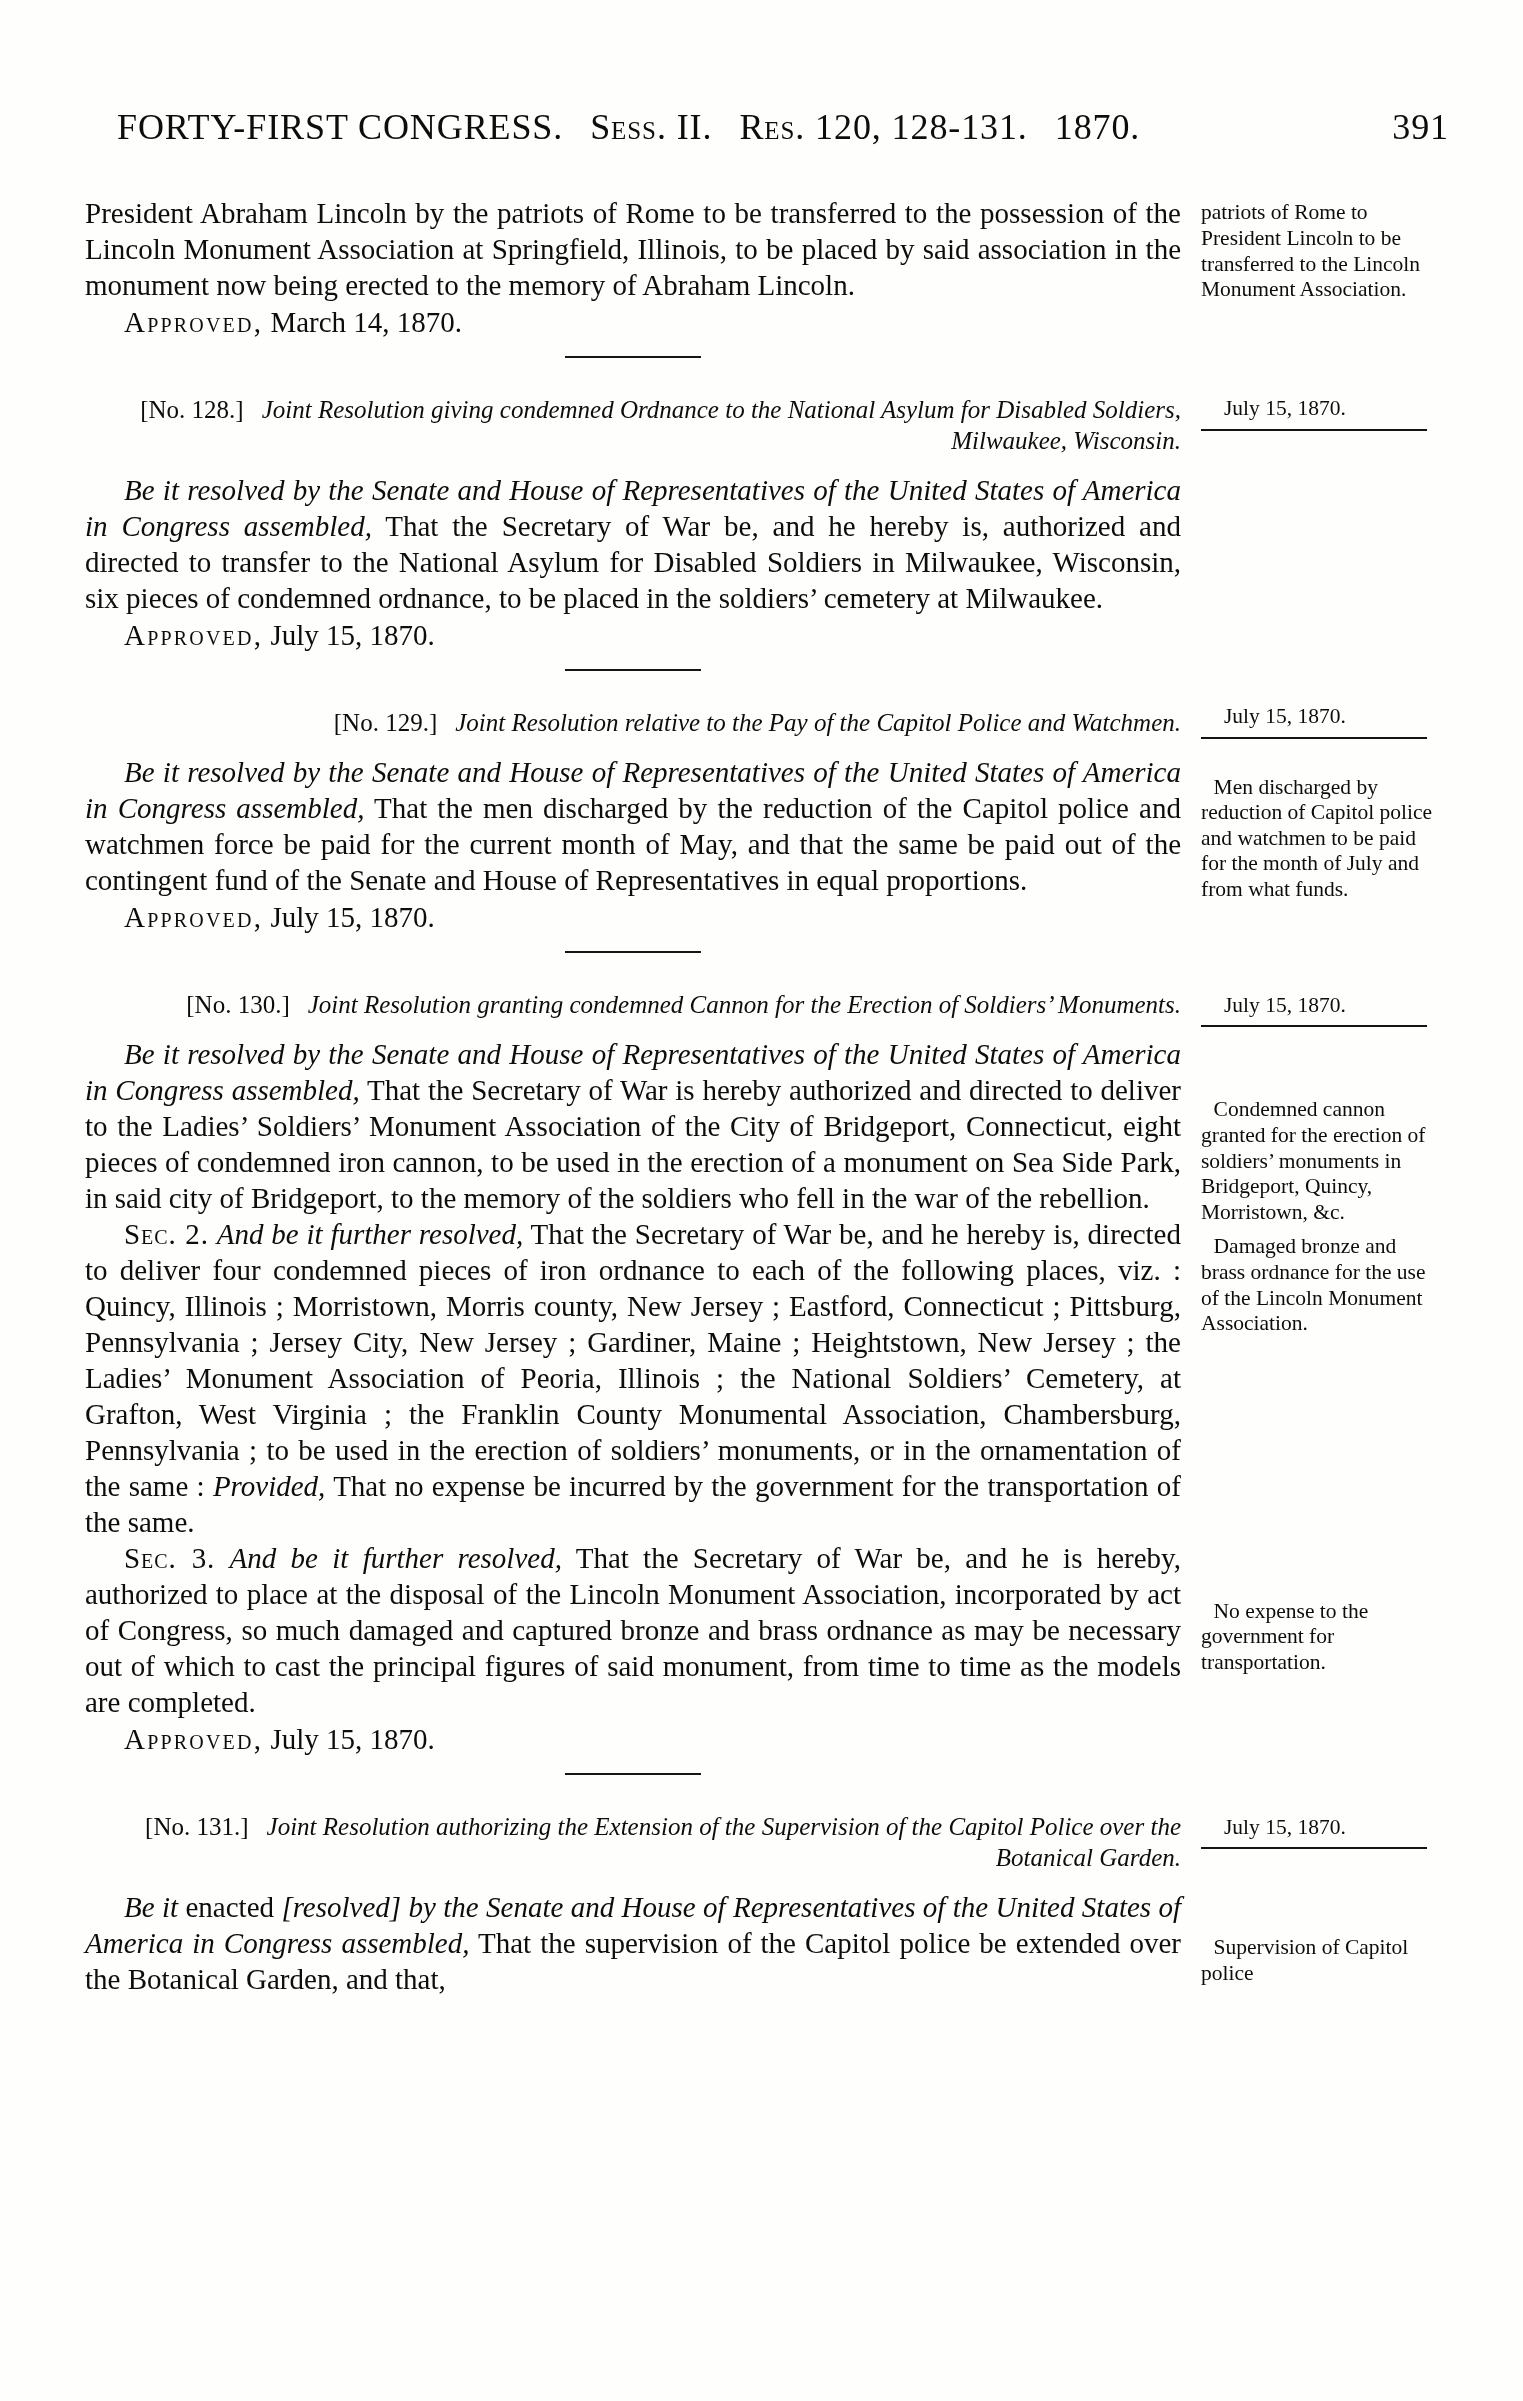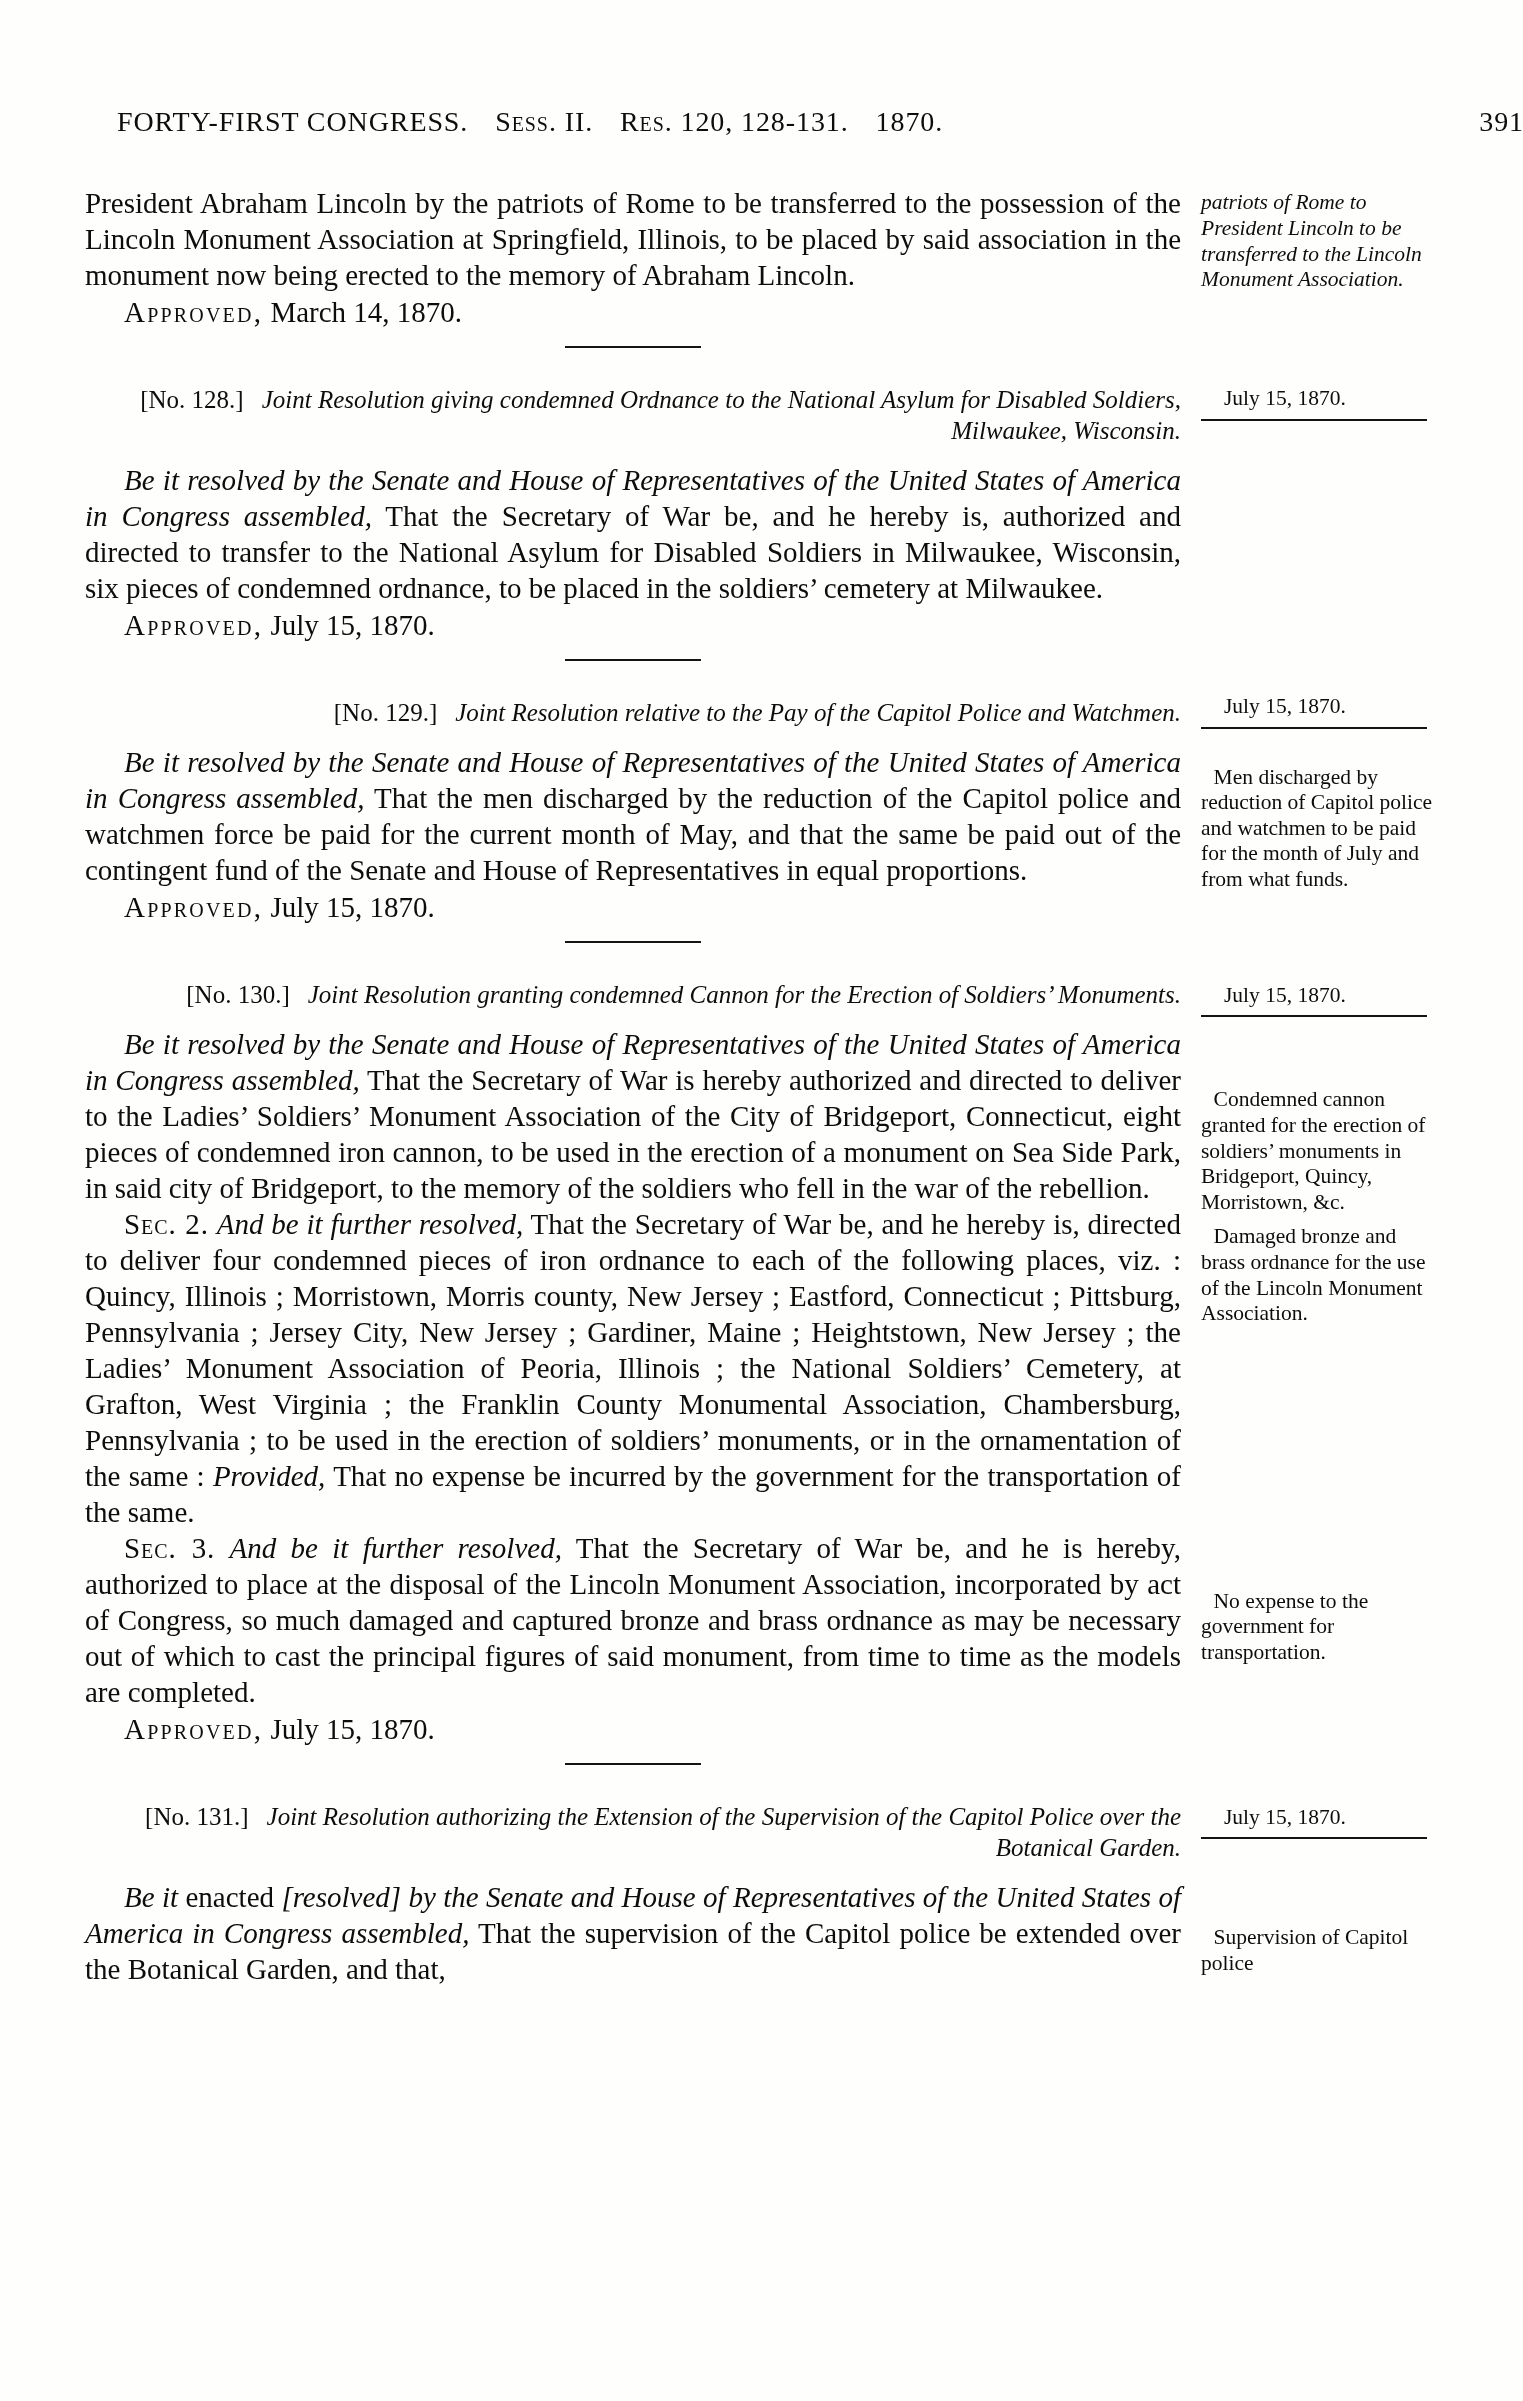--- a/index.html
+++ b/index.html
@@ -9,23 +9,23 @@
     color: #0d0d0d;
     font-family: "Liberation Serif", "DejaVu Serif", serif;
     overflow: hidden;
     position: relative;
   }
   .page { padding: 106px 0 0 85px; }
 
   
   .page-header {
     display: flex; justify-content: space-between; align-items: baseline;
-    padding-left: 32px; 
+    padding-left: 32px; padding-right: 75px;
     margin-bottom: 47px;
-    font-size: 28px; letter-spacing: 0.9px; white-space: nowrap;
+    font-size: 36px; letter-spacing: 0.9px; white-space: nowrap;
   }
   .page-header .h-group span { margin-right: 27px; }
   .sc { font-variant: small-caps; }
 
   
   .row { display: flex; align-items: flex-start; }
   .main { width: 1096px; flex: 0 0 auto; }
   .side { width: 296px; flex: 0 0 auto; padding-left: 20px; box-sizing: border-box; }
 
   
@@ -49,21 +49,21 @@
   .res-heading .res-no { font-style: normal; margin-right: 18px; }
 
   .divider {
     width: 136px; border-top: 2.7px solid #151515;
     margin: 14.3px auto 12.6px auto; height: 0;
   }
 
   
   .side { font-size: 21.5px; line-height: 25.6px; }
   .note { margin: 0 0 0 0; width: 240px; text-indent: 12.6px; }
-  .note.flush { text-indent: 0; font-style: italic; }
+  .note.flush { text-indent: 0; }
   .note-date {
     margin: 5.4px 0 0 0; width: 226px;
     border-bottom: 2.2px solid #141414;
     padding-bottom: 7.2px; text-indent: 23px;
     white-space: nowrap;
   }
 </style>
 </head>
 <body>
 

